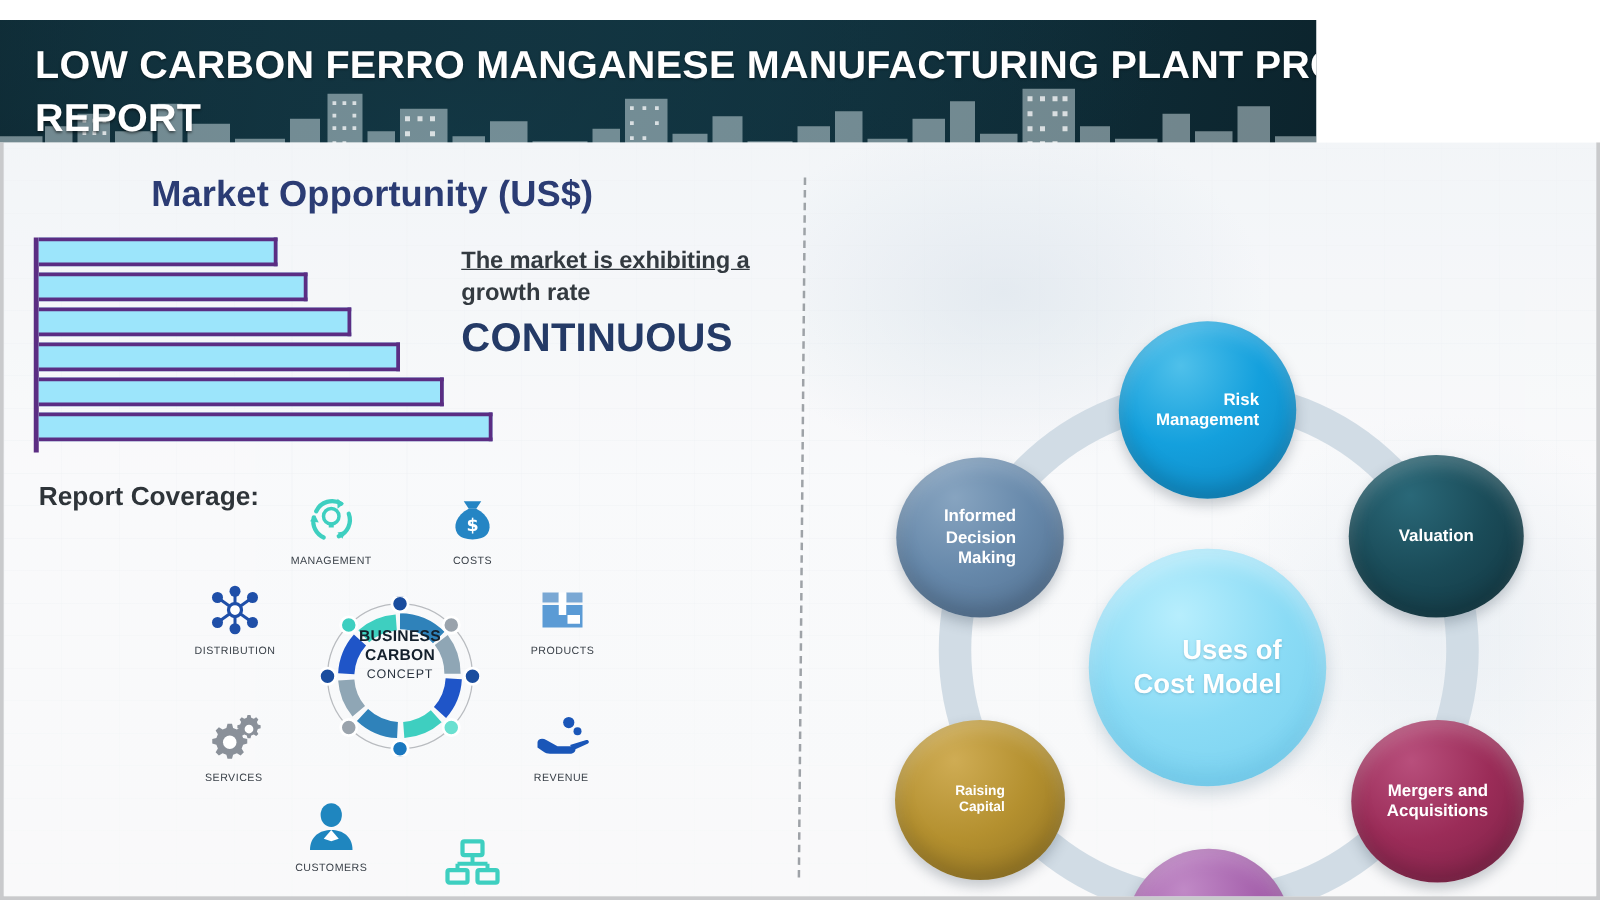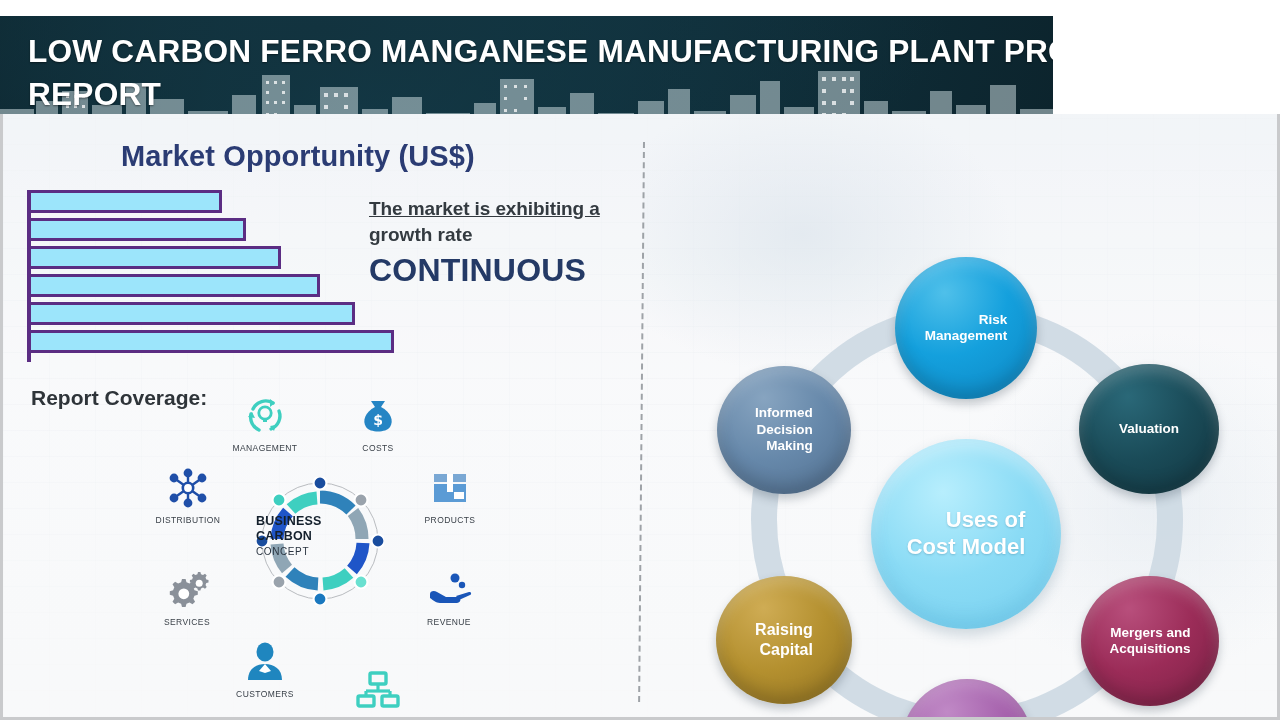--- a/index.html
+++ b/index.html
@@ -100,21 +100,21 @@
     font-size:21px; font-weight:bold; color:#2e3439;
   }
   .cov-item { position:absolute; width:100px; text-align:center; }
   .cov-ico { height:48px; display:flex; align-items:center; justify-content:center; }
   .cov-lab {
     font-size:8.5px; color:#3a4149; letter-spacing:.4px;
     margin-top:3px; font-weight:normal;
   }
   #donut { position:absolute; left:253px; top:363px; width:128px; height:128px; }
   #donut-text {
-    position:absolute; left:253px; top:400px; width:128px; text-align:left;
+    position:absolute; left:253px; top:388px; width:128px; text-align:center;
     pointer-events:none;
   }
   #dt1 { font-size:12.5px; font-weight:bold; color:#14202c; letter-spacing:.2px; line-height:15px;}
   #dt2 { font-size:10px; color:#2a3440; letter-spacing:.6px; margin-top:2px;}
 
   
   #ring {
     position:absolute; left:748px; top:190px; width:432px; height:432px;
     border:26px solid #cfdae4;
     border-radius:50%;
@@ -144,21 +144,21 @@
     font-size:13.5px;
   }
   #bub-informed {
     left:714px; top:252px; width:134px; height:128px;
     background:radial-gradient(circle at 35% 25%, #87a4c0 0%, #6688aa 48%, #4f6c8c 100%);
     font-size:13.5px;
   }
   #bub-raising {
     left:713px; top:462px; width:136px; height:128px;
     background:radial-gradient(circle at 35% 25%, #cfac54 0%, #b4902f 48%, #8e7020 100%);
-    font-size:16px;
+    font-size:11px;
   }
   #bub-budget {
     left:898px; top:565px; width:132px; height:132px;
     background:radial-gradient(circle at 35% 25%, #c089c6 0%, #a45fab 48%, #86458d 100%);
     font-size:13.5px;
   }
   #bub-merger {
     left:1078px; top:462px; width:138px; height:130px;
     background:radial-gradient(circle at 35% 25%, #b84f7c 0%, #9b2c58 48%, #782043 100%);
     font-size:13.5px;

